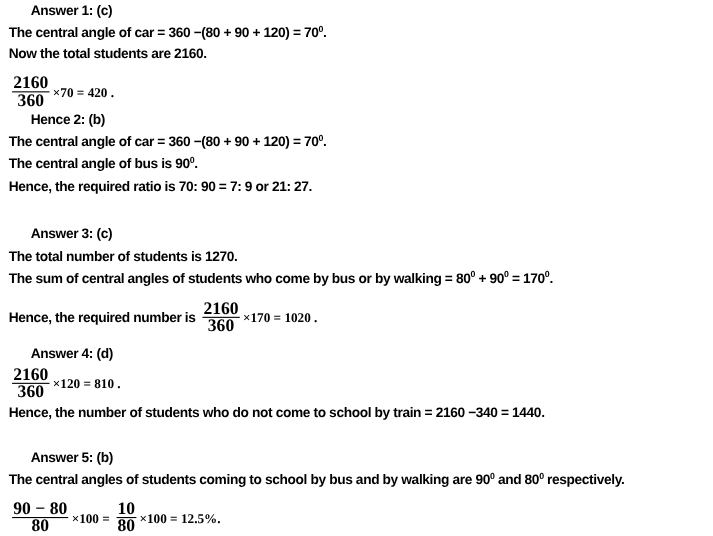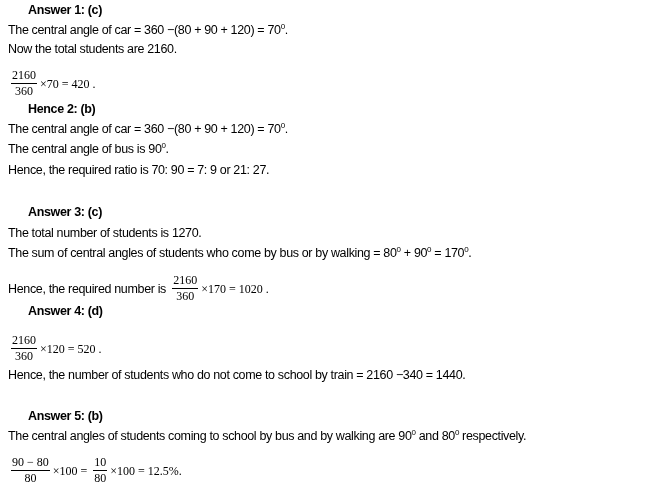--- a/index.html
+++ b/index.html
@@ -5,27 +5,28 @@
     html, body { margin: 0; padding: 0; background: #ffffff; }
     body {
       width: 648px; height: 487px; position: relative; overflow: hidden;
       font-family: "DejaVu Sans", "Liberation Sans", sans-serif;
       color: #000;
     }
     .ln {
       position: absolute; left: 8px; white-space: nowrap;
       font-size: 12.5px; letter-spacing: -0.35px; line-height: 16px;
       font-family: "Liberation Sans", sans-serif;
+      font-weight: bold;
     }
     .hd { font-weight: bold; margin-left: 20px; }
     sup { font-size: 8px; vertical-align: 5px; line-height: 0; }
     .math { font-family: "Liberation Serif", serif; font-size: 12px; letter-spacing: 0; margin-top: 44px; }
     .frac {
       display: inline-block; vertical-align: middle; text-align: center;
-      font-family: "Liberation Serif", serif; font-size: 12px; letter-spacing: 0;
+      font-family: "Liberation Serif", serif; font-size: 16px; letter-spacing: 0;
       margin: 0 3px; position: relative; top: -1px;
     }
     .frac span { display: block; line-height: 15px; padding: 0 1px; }
     .frac .num { border-bottom: 1px solid #000; }
   </style>
 </head>
 <body>
 
 <div class="ln hd" style="top:2px">Answer 1: (c)</div>
 <div class="ln" style="top:22px"><span>The central angle of car = 360 −(80 + 90 + 120) = 70</span><sup>0</sup><span>.</span></div>
@@ -35,19 +36,19 @@
 <div class="ln hd" style="top:101px">Hence 2: (b)</div>
 <div class="ln" style="top:121px"><span>The central angle of car = 360 −(80 + 90 + 120) = 70</span><sup>0</sup><span>.</span></div>
 <div class="ln" style="top:141px"><span>The central angle of bus is 90</span><sup>0</sup><span>.</span></div>
 <div class="ln" style="top:162px">Hence, the required ratio is 70: 90 = 7: 9 or 21: 27.</div>
 
 <div class="ln hd" style="top:204px">Answer 3: (c)</div>
 <div class="ln" style="top:225px">The total number of students is 1270.</div>
 <div class="ln" style="top:245px"><span>The sum of central angles of students who come by bus or by walking = 80</span><sup>0</sup><span> + 90</span><sup>0</sup><span> = 170</span><sup>0</sup><span>.</span></div>
 <div class="ln" style="top:274px"><span>Hence, the required number is </span><span class="frac"><span class="num">2160</span><span class="den">360</span></span><span class="math">×170 = 1020 .</span></div>
 
-<div class="ln hd" style="top:303px">Answer 4: (d)</div>
-<div class="ln" style="top:334px"><span class="frac"><span class="num">2160</span><span class="den">360</span></span><span class="math">×120 = 520 .</span></div>
+<div class="ln hd" style="top:313px">Answer 4: (d)</div>
+<div class="ln" style="top:334px"><span class="frac"><span class="num">2160</span><span class="den">360</span></span><span class="math">×120 = 810 .</span></div>
 <div class="ln" style="top:367px">Hence, the number of students who do not come to school by train = 2160 −340 = 1440.</div>
 
 <div class="ln hd" style="top:408px">Answer 5: (b)</div>
 <div class="ln" style="top:428px"><span>The central angles of students coming to school by bus and by walking are 90</span><sup>0</sup><span> and 80</span><sup>0</sup><span> respectively.</span></div>
 <div class="ln" style="top:456px"><span class="frac"><span class="num">90 − 80</span><span class="den">80</span></span><span class="math">×100 = </span><span class="frac"><span class="num">10</span><span class="den">80</span></span><span class="math">×100 = 12.5%.</span></div>
 
 </body></html>

